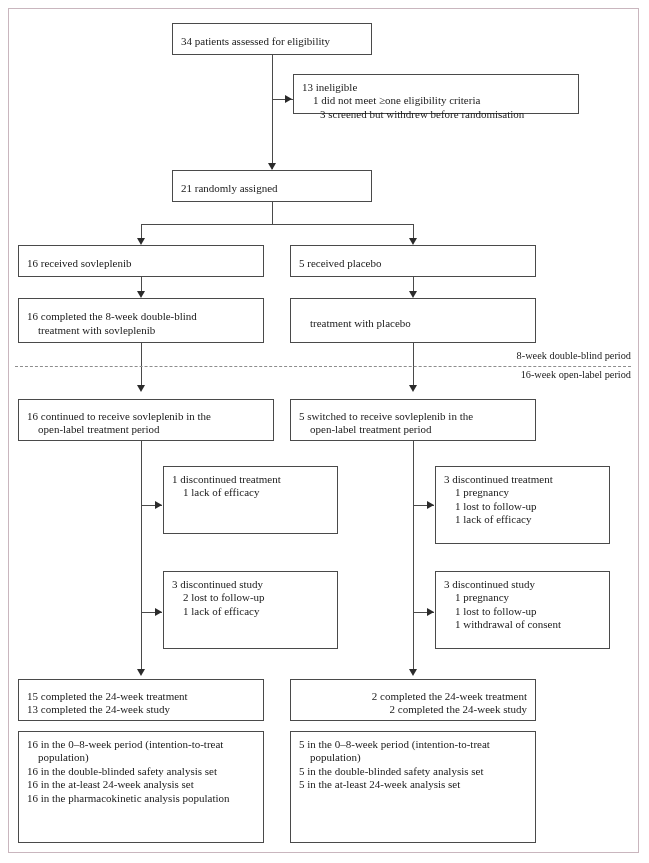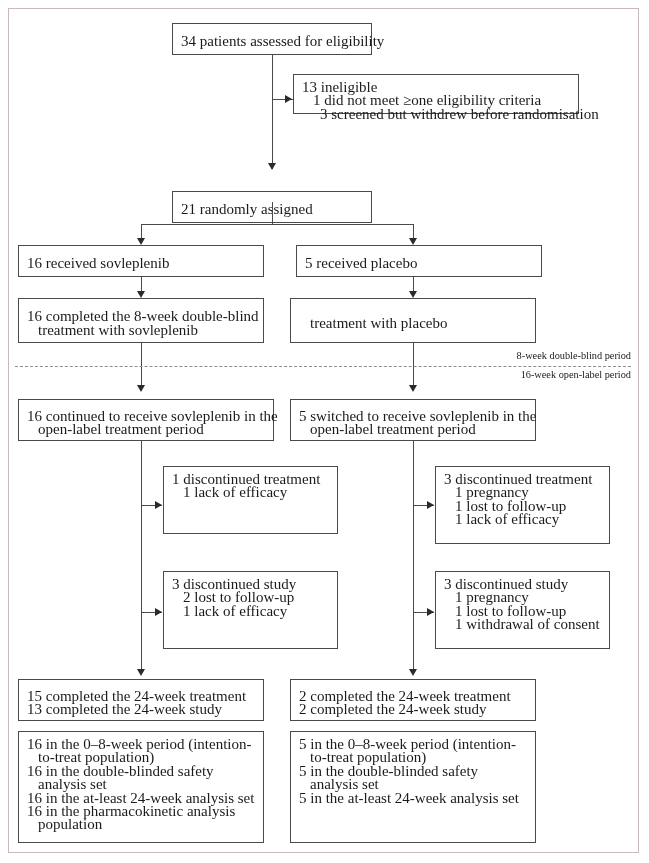--- a/index.html
+++ b/index.html
@@ -23,21 +23,21 @@
     height: 845px;
     border: 1px solid #c9b6be;
     box-sizing: border-box;
   }
   
   .box {
     position: absolute;
     box-sizing: border-box;
     border: 1px solid #4a4a4a;
     background: #ffffff;
-    font-size: 15px;
+    font-size: 11px;
     line-height: 13.4px;
     color: #1a1a1a;
     padding: 6px 8px 0 8px;
   }
   .box .ln {
     display: block;
     white-space: nowrap;
   }
   .box .ln.ind {
     padding-left: 11px;
@@ -101,40 +101,40 @@
   </div>
 
   <div class="vline" style="left:272px; top:55px; height:114px;"></div>
 
   <div class="hline" style="left:272px; top:99px; width:21px;"></div>
   <div class="arrow-right" style="left:285px; top:95px;"></div>
 
   <div class="box" style="left:293px; top:74px; width:286px; height:40px;">
     <span class="ln">13 ineligible</span>
     <span class="ln ind">1 did not meet ≥one eligibility criteria</span>
-    <span class="ln ind" style="padding-left:18px;text-align:center;">3 screened but withdrew before randomisation</span>
+    <span class="ln ind" style="padding-left:18px;">3 screened but withdrew before randomisation</span>
   </div>
 
   <div class="arrow-down" style="left:267.5px; top:163px;"></div>
 
-  <div class="box vcenter" style="left:172px; top:170px; width:200px; height:32px;margin-top:21px;">
+  <div class="box vcenter" style="left:172px; top:170px; width:200px; height:32px;">
     <span class="ln">21 randomly assigned</span>
   </div>
 
   <div class="vline" style="left:272px; top:202px; height:22px;"></div>
   <div class="hline" style="left:141px; top:224px; width:272px;"></div>
   <div class="vline" style="left:141px; top:224px; height:17px;"></div>
   <div class="vline" style="left:413px; top:224px; height:17px;"></div>
   <div class="arrow-down" style="left:136.5px; top:238px;"></div>
   <div class="arrow-down" style="left:408.5px; top:238px;"></div>
 
   <div class="box vcenter" style="left:18px; top:245px; width:246px; height:32px;">
     <span class="ln">16 received sovleplenib</span>
   </div>
-  <div class="box vcenter" style="left:296px; top:245px; width:246px; height:32px;">
+  <div class="box vcenter" style="left:290px; top:245px; width:246px; height:32px;">
     <span class="ln">5 received placebo</span>
   </div>
 
   <div class="vline" style="left:141px; top:277px; height:17px;"></div>
   <div class="vline" style="left:413px; top:277px; height:17px;"></div>
   <div class="arrow-down" style="left:136.5px; top:291px;"></div>
   <div class="arrow-down" style="left:408.5px; top:291px;"></div>
 
   <div class="box vcenter" style="left:18px; top:298px; width:246px; height:45px;">
     <span class="ln">16 completed the 8-week double-blind</span>
@@ -197,21 +197,21 @@
     <span class="ln">3 discontinued study</span>
     <span class="ln ind">1 pregnancy</span>
     <span class="ln ind">1 lost to follow-up</span>
     <span class="ln ind">1 withdrawal of consent</span>
   </div>
 
   <div class="box vcenter" style="left:18px; top:679px; width:246px; height:42px;">
     <span class="ln">15 completed the 24-week treatment</span>
     <span class="ln">13 completed the 24-week study</span>
   </div>
-  <div class="box vcenter" style="left:290px; top:679px; width:246px; height:42px;">
+  <div class="box vcenter" style="left:290px; top:679px; width:246px; height:42px;text-align:right;">
     <span class="ln">2 completed the 24-week treatment</span>
     <span class="ln">2 completed the 24-week study</span>
   </div>
 
   <div class="box" style="left:18px; top:731px; width:246px; height:112px;">
     <span class="ln wrapind">16 in the 0–8-week period (intention-to-treat population)</span>
     <span class="ln wrapind">16 in the double-blinded safety analysis set</span>
     <span class="ln wrapind">16 in the at-least 24-week analysis set</span>
     <span class="ln wrapind">16 in the pharmacokinetic analysis population</span>
   </div>

